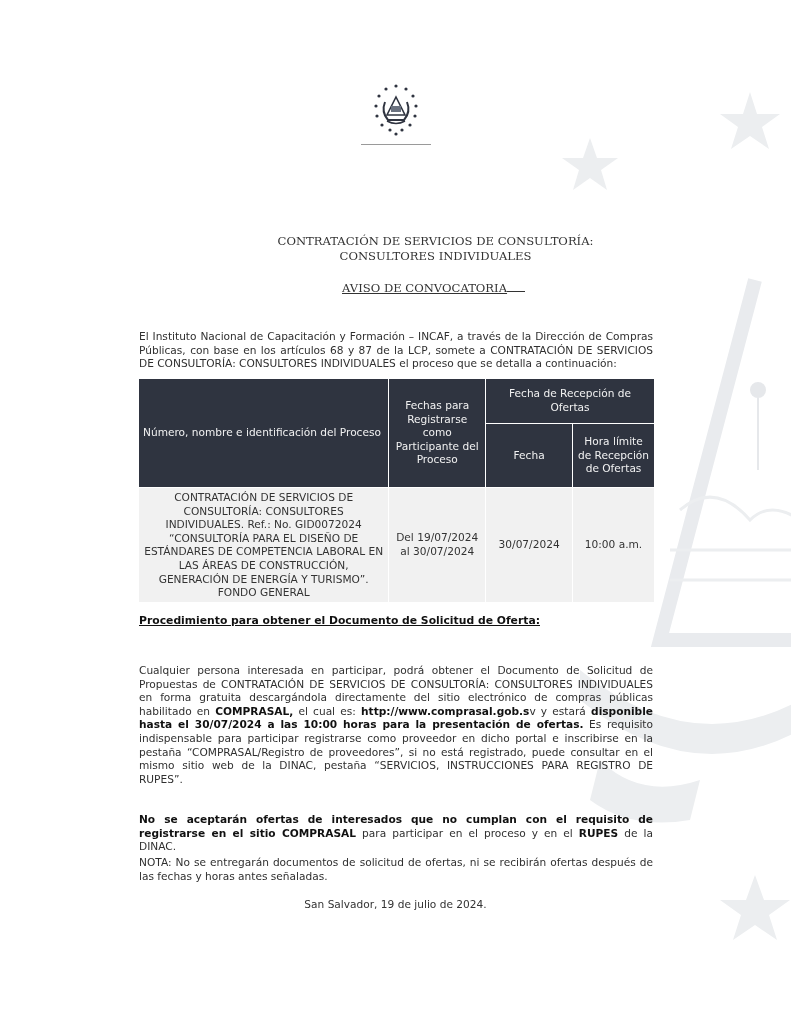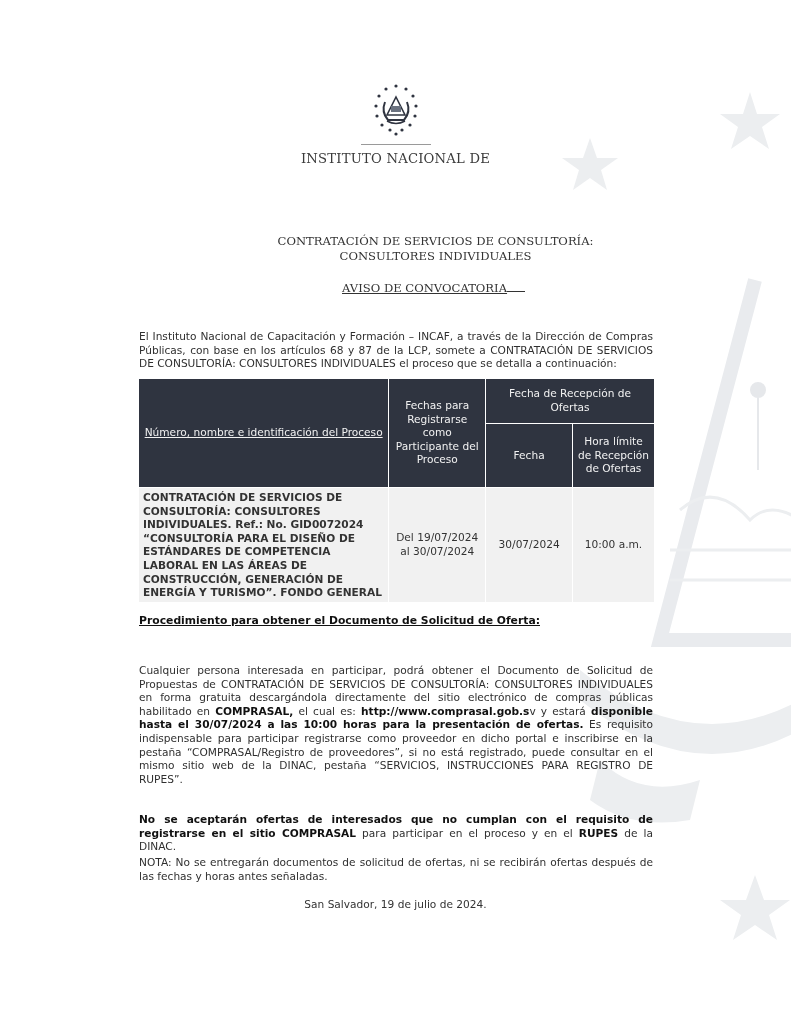--- a/index.html
+++ b/index.html
@@ -32,26 +32,26 @@
   }
   .para b { color: #111; }
   table.proc {
     position: absolute; left: 138px; top: 378px; width: 517px;
     border-collapse: collapse; font-size: 10.6px; line-height: 13.6px;
   }
   table.proc th {
     background: #2f3440; color: #f2f2f2; font-weight: normal;
     border: 1.5px solid #ffffff; padding: 2px 4px; text-align: center; vertical-align: middle;
   }
-  table.proc th.left { text-align: center; padding-left: 4px; text-decoration: underline; }
+  table.proc th.left { text-align: left; padding-left: 4px; }
   table.proc td {
     background: #f1f1f1; color: #333; border-left: 1.5px solid #ffffff; border-right: 1.5px solid #ffffff;
     padding: 2px 4px; vertical-align: middle; text-align: center;
   }
-  table.proc td.left { text-align: left; font-weight: bold; }
+  table.proc td.left { text-align: center; }
   .sec-heading {
     position: absolute; left: 139px; top: 614px; font-size: 10.8px; font-weight: bold;
     color: #111; text-decoration: underline;
   }
   .signoff {
     position: absolute; left: 0; width: 791px; top: 898px; text-align: center;
     font-size: 10.6px; color: #333;
   }
 </style>
 </head>
@@ -95,21 +95,20 @@
         <circle cx="8" cy="14" r="1.6"></circle>
       <circle cx="15" cy="7" r="1.6"></circle>
         <circle cx="25" cy="52" r="1.6"></circle>
     </g>
     <path d="M25,15 L34,33 L16,33 Z" fill="none" stroke="#2f3440" stroke-width="1.6"></path>
     <path d="M14,20 Q10,30 17,38 L33,38 Q40,30 36,20" fill="none" stroke="#2f3440" stroke-width="2"></path>
     <rect x="20" y="24" width="10" height="6" fill="#6b7280"></rect>
     <path d="M16,39 Q25,44 34,39" fill="none" stroke="#2f3440" stroke-width="1.5"></path>
   </svg>
   <div class="logo-rule"></div>
-  <div class="inst-name">INSTITUTO NACIONAL DE</div>
 </div>
 
 <div class="doc-title">
   <div>CONTRATACIÓN DE SERVICIOS DE CONSULTORÍA:</div>
   <div>CONSULTORES INDIVIDUALES</div>
 </div>
 <div class="doc-subtitle"><span>AVISO DE CONVOCATORIA</span><span class="pad"></span></div>
 
 <div class="para" style="top:310px;">El Instituto Nacional de Capacitación y Formación – INCAF, a través de la Dirección de Compras Públicas, con base en los artículos 68 y 87 de la LCP, somete a CONTRATACIÓN DE SERVICIOS DE CONSULTORÍA: CONSULTORES INDIVIDUALES el proceso que se detalla a continuación:</div>
 

